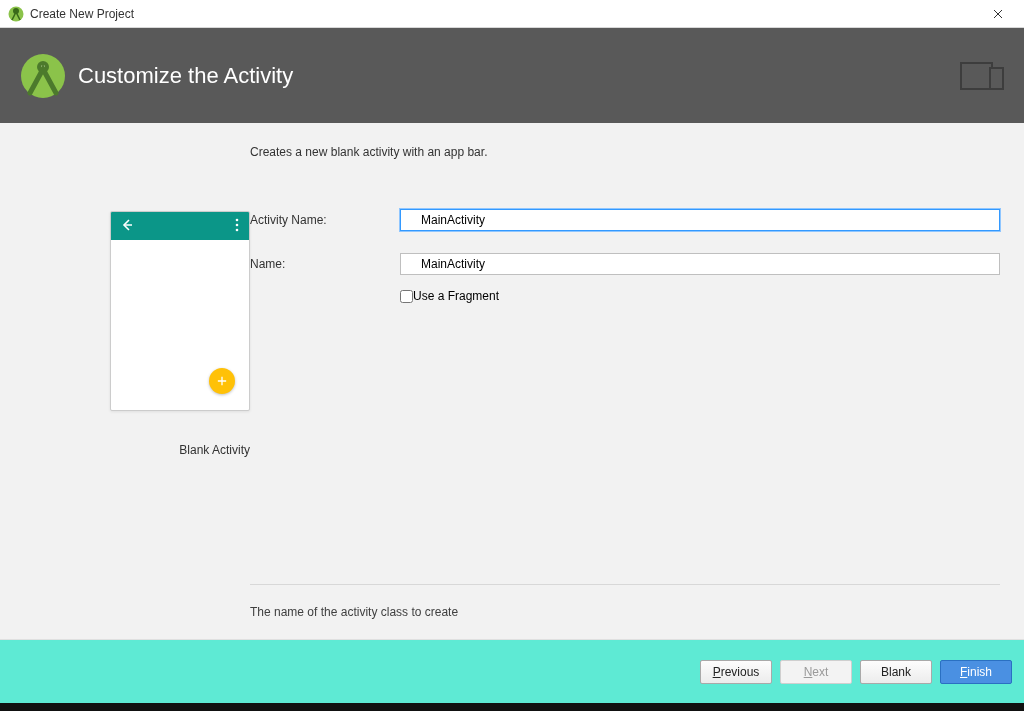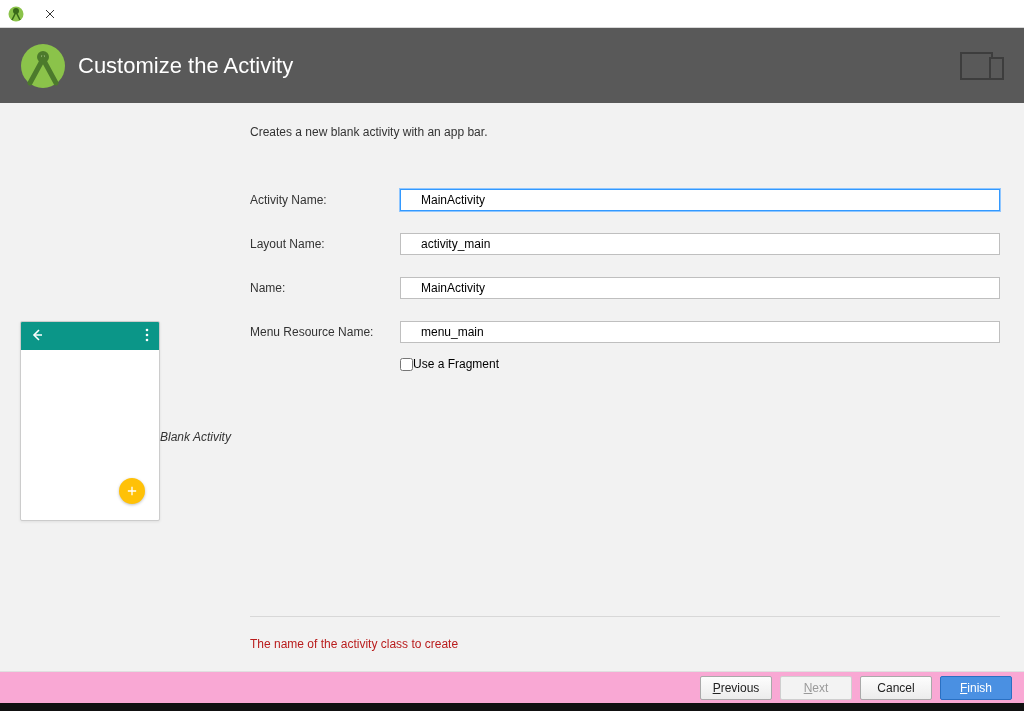--- a/index.html
+++ b/index.html
@@ -33,21 +33,21 @@
   }
   .titlebar .close {
     width: 40px; height: 100%;
     display:flex; align-items:center; justify-content:center;
     font-size: 14px; color:#333;
     cursor:pointer;
   }
 
   
   .banner {
-    height: 75px;
+    height: 95px;
     background: #595959;
     display: flex;
     align-items: center;
     padding: 0 20px;
     color: #fff;
   }
   .banner .logo {
     width: 46px; height: 46px; margin-right: 12px;
   }
   .banner h1 {
@@ -62,24 +62,23 @@
   
   .content {
     flex: 1;
     background: #f2f2f2;
     display: flex;
     padding: 80px 20px 20px 20px;
   }
   .preview-col {
     width: 230px;
     display:flex;
-    flex-direction:row;
-    align-items:center;
+    flex-direction:column;
+    align-items:flex-end;
     padding-top: 8px;
-    font-style: italic;
   }
   .phone {
     width: 140px;
     height: 200px;
     background:#fff;
     border: 1px solid #ccc;
     border-radius: 2px;
     box-shadow: 0 1px 3px rgba(0,0,0,.08);
     position:relative;
     overflow:hidden;
@@ -156,27 +155,27 @@
   }
   .checkbox-row input { width:13px; height:13px; }
 
   .hint-sep {
     margin-top: auto;
     border-top:1px solid #d8d8d8;
     padding-top: 20px;
   }
   .hint {
     font-size:12px;
-    color:#b91c1c;
+    color:#404040;
   }
 
   
   .footer {
-    height: 32px;
-    background:#f9a8d4;
+    height: 64px;
+    background:#5eead4;
     border-top:1px solid #e0e0e0;
     display:flex;
     align-items:center;
     justify-content:flex-end;
     padding: 8px 12px;
     gap: 8px;
   }
   .btn {
     min-width: 72px;
     height: 24px;
@@ -211,20 +210,21 @@
 <body>
 
 <div class="titlebar">
   <span class="appicon">
     <svg viewBox="0 0 16 16" width="16" height="16">
       <circle cx="8" cy="8" r="7.5" fill="#8bc34a"></circle>
       <path d="M8 2 A3 3 0 0 1 8 8 A3 3 0 0 1 8 2" fill="#3a6a1a"></path>
       <path d="M4 14 L8 6 L12 14" stroke="#3a6a1a" stroke-width="1.6" fill="none"></path>
     </svg>
   </span>
+  <span class="title">Create New Project</span>
   <div class="close">
     <svg viewBox="0 0 10 10" width="10" height="10">
       <path d="M1 1 L9 9 M9 1 L1 9" stroke="currentColor" stroke-width="1"></path>
     </svg>
   </div>
 </div>
 
 <div class="banner">
   <span class="logo">
     <svg viewBox="0 0 46 46" width="46" height="46">
@@ -272,46 +272,38 @@
   </div>
 
   <div class="form-col">
     <div class="desc">Creates a new blank activity with an app bar.</div>
 
     <div class="field-row">
       <label>Activity Name:</label>
       <input type="text" class="focused" value="MainActivity" style="">
     </div>
 
-    <div class="field-row">
-      <label>Layout Name:</label>
-      <input type="text" value="activity_main" style="">
-    </div>
 
     <div class="field-row">
       <label>Name:</label>
       <input type="text" value="MainActivity" style="">
     </div>
 
-    <div class="field-row">
-      <label>Menu Resource Name:</label>
-      <input type="text" value="menu_main" style="">
-    </div>
 
     <div class="checkbox-row">
       <input type="checkbox" style="">
       <span>Use a Fragment</span>
     </div>
 
     <div class="hint-sep">
       <div class="hint">The name of the activity class to create</div>
     </div>
   </div>
 </div>
 
 <div class="footer">
   <button class="btn"><span class="mn">P</span><span>revious</span></button>
   <button class="btn" disabled=""><span class="mn">N</span><span>ext</span></button>
-  <button class="btn">Cancel</button>
+  <button class="btn">Blank</button>
   <button class="btn primary"><span class="mn">F</span><span>inish</span></button>
 </div>
 
 <div class="taskbar"></div>
 
 </body></html>

